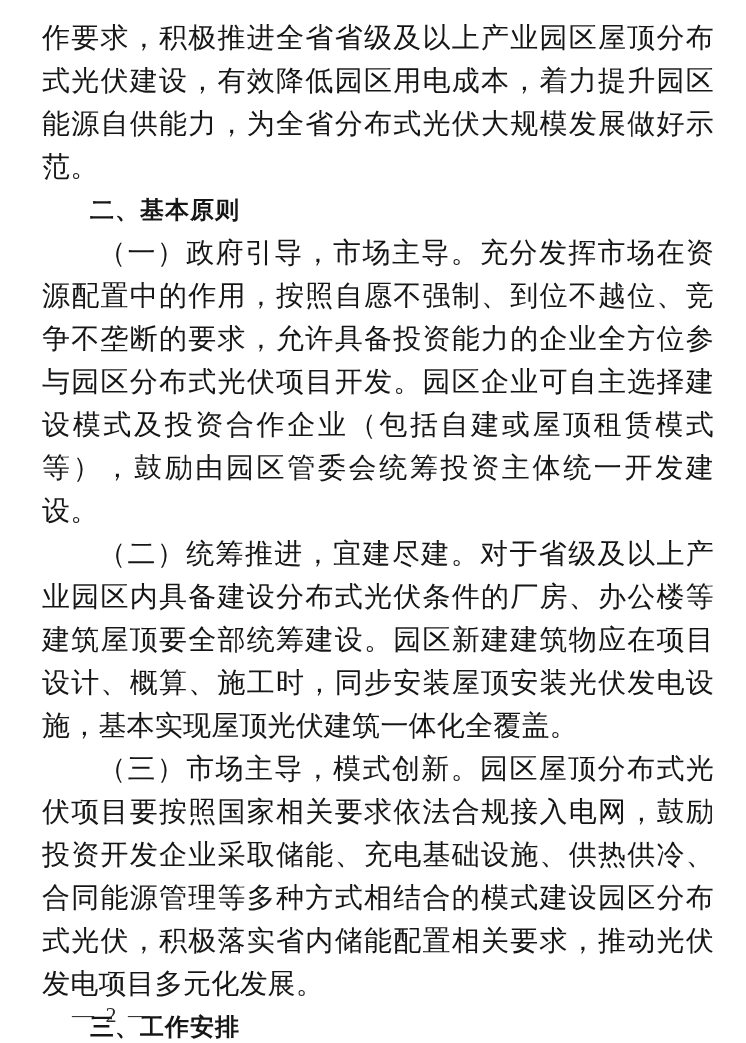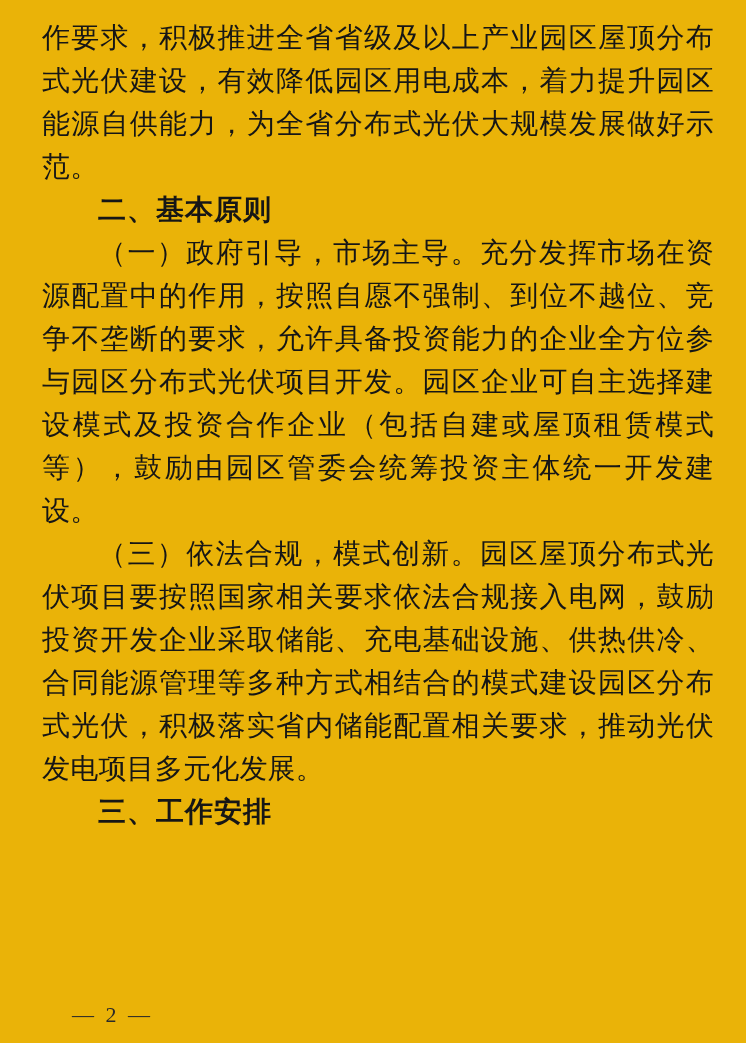--- a/index.html
+++ b/index.html
@@ -5,21 +5,21 @@
   html, body {
     margin: 0;
     padding: 0;
     background: #e8e8e8;
   }
   .page {
     position: relative;
     width: 746px;
     height: 1043px;
     margin: 0 auto;
-    background: #eab308;
+    background: #ffffff;
     color: #161616;
     font-family: "Liberation Serif", serif;
     overflow: hidden;
   }
   .doc-body {
     position: absolute;
     left: 42px;
     top: 16px;
     width: 672px;
     font-size: 28px;
@@ -30,21 +30,21 @@
   }
   .para {
     margin: 0;
     text-indent: 2em;
   }
   .para.continued {
     text-indent: 0;
   }
   .section-heading {
     margin: 0;
-    font-size: 28px;
+    font-size: 24px;
     line-height: 43px;
     font-weight: bold;
     font-family: "Liberation Sans", sans-serif;
     text-indent: 2em;
     text-align: left;
     letter-spacing: 1px;
   }
   .lead {
     font-weight: normal;
   }
@@ -64,21 +64,22 @@
 
 <div class="page">
   <div class="doc-body">
 
     <p class="para continued">作要求，积极推进全省省级及以上产业园区屋顶分布式光伏建设，有效降低园区用电成本，着力提升园区能源自供能力，为全省分布式光伏大规模发展做好示范。</p>
 
     <h2 class="section-heading">二、基本原则</h2>
 
     <p class="para"><span class="lead">（一）政府引导，市场主导。</span><span>充分发挥市场在资源配置中的作用，按照自愿不强制、到位不越位、竞争不垄断的要求，允许具备投资能力的企业全方位参与园区分布式光伏项目开发。园区企业可自主选择建设模式及投资合作企业（包括自建或屋顶租赁模式等），鼓励由园区管委会统筹投资主体统一开发建设。</span></p>
 
+    <p class="para"><span class="lead">（二）统筹推进，宜建尽建。</span><span>对于省级及以上产业园区内具备建设分布式光伏条件的厂房、办公楼等建筑屋顶要全部统筹建设。园区新建建筑物应在项目设计、概算、施工时，同步安装屋顶安装光伏发电设施，基本实现屋顶光伏建筑一体化全覆盖。</span></p>
 
-    <p class="para"><span class="lead">（三）依法合规，模式创新。</span><span>园区屋顶分布式光伏项目要按照国家相关要求依法合规接入电网，鼓励投资开发企业采取储能、充电基础设施、供热供冷、合同能源管理等多种方式相结合的模式建设园区分布式光伏，积极落实省内储能配置相关要求，推动光伏发电项目多元化发展。</span></p>
+    <p class="para"><span class="lead">（三）市场主导，模式创新。</span><span>园区屋顶分布式光伏项目要按照国家相关要求依法合规接入电网，鼓励投资开发企业采取储能、充电基础设施、供热供冷、合同能源管理等多种方式相结合的模式建设园区分布式光伏，积极落实省内储能配置相关要求，推动光伏发电项目多元化发展。</span></p>
 
     <h2 class="section-heading">三、工作安排</h2>
 
   </div>
 
   <div class="page-footer">— 2 —</div>
 </div>
 
 </body></html>

